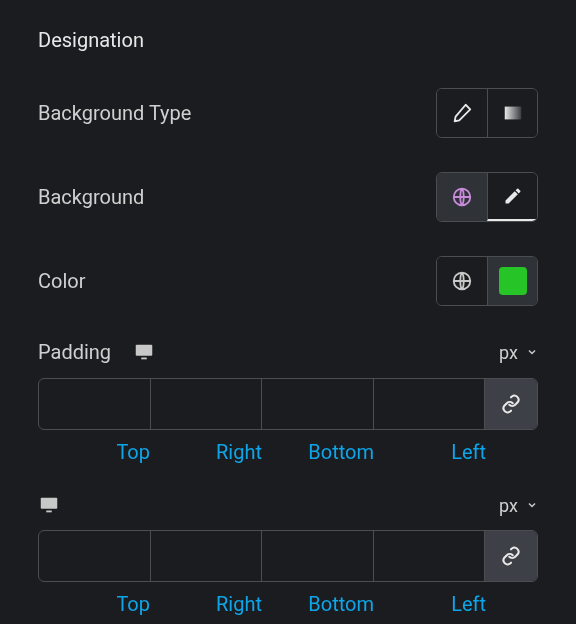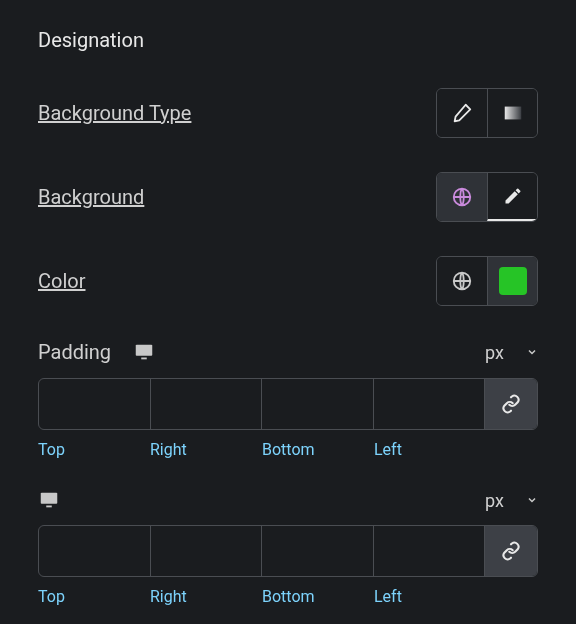--- a/index.html
+++ b/index.html
@@ -21,21 +21,20 @@
     display: flex;
     align-items: center;
     justify-content: space-between;
     min-height: 50px;
     margin-bottom: 34px;
   }
   .row-label {
     font-size: 20px;
     color: #d0d0d0;
     font-weight: 400;
-    text-decoration: underline;
   }
   .btn-group {
     display: flex;
     border: 1px solid #4a4d52;
     border-radius: 6px;
     overflow: hidden;
     height: 50px;
   }
   .btn-cell {
     width: 50px;
@@ -70,21 +69,21 @@
     align-items: center;
     gap: 22px;
   }
   .spacing-label {
     font-size: 20px;
     color: #d0d0d0;
   }
   .unit-select {
     display: flex;
     align-items: center;
-    gap: 22px;
+    gap: 8px;
     font-size: 18px;
     color: #d0d0d0;
     cursor: pointer;
   }
   .inputs-row {
     display: flex;
     border: 1px solid #4a4d52;
     border-radius: 6px;
     height: 52px;
     overflow: hidden;
@@ -112,23 +111,23 @@
     justify-content: center;
     cursor: pointer;
   }
   .labels-row {
     display: flex;
     margin-top: 10px;
     margin-bottom: 30px;
   }
   .labels-row .lbl {
     flex: 1;
-    text-align: left;
-    font-size: 16px;
-    color: #7dd3fc;
+    text-align: right;
+    font-size: 20px;
+    color: #0ea5e9;
   }
   .labels-row .spacer { width: 52px; }
   svg { display: block; }
 </style>
 </head>
 <body>
 
 <div class="section-title">Designation</div>
 
 <div class="row">

